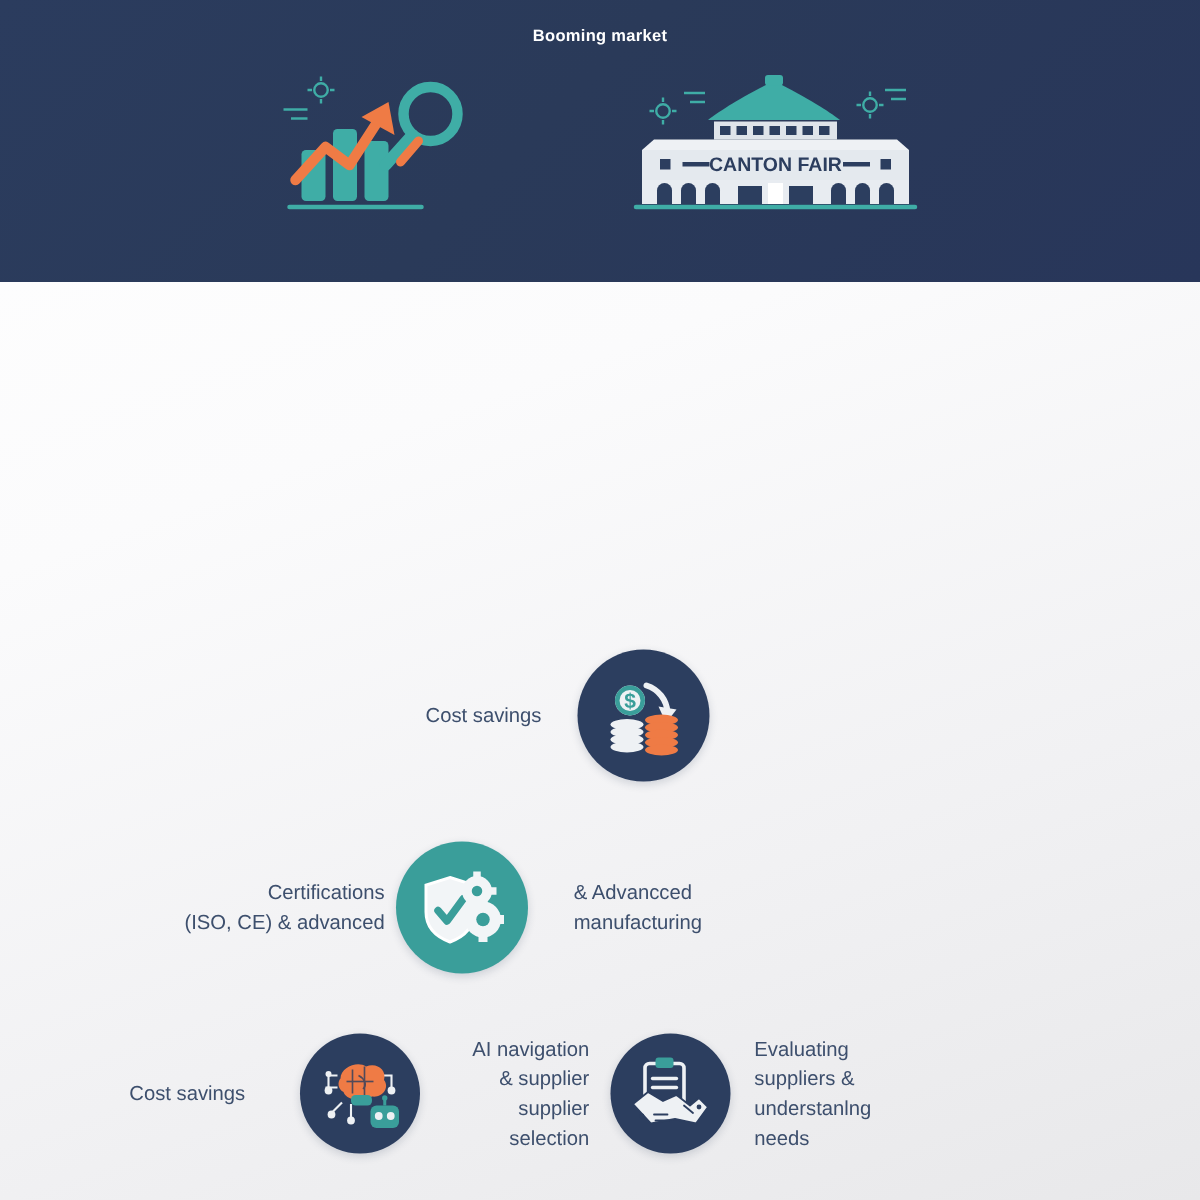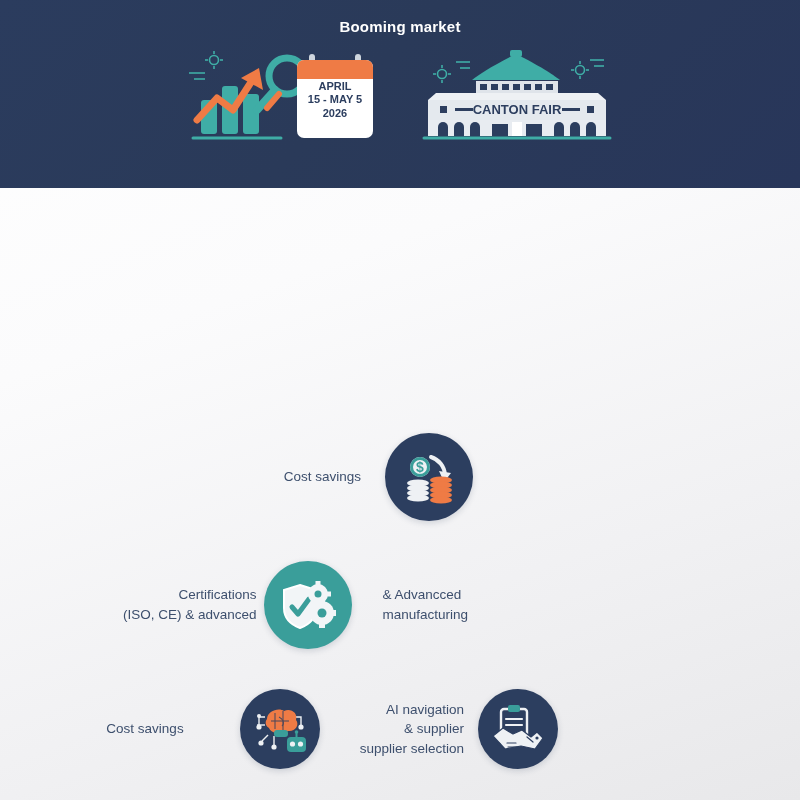--- a/index.html
+++ b/index.html
@@ -15,21 +15,21 @@
   .header {
     position:relative;
     height:188px;
     width:800px;
     background: linear-gradient(135deg, #2b3c5e 0%, #2a3a59 45%, #28365a 100%);
     overflow:hidden;
   }
   .header-title {
     text-align:center;
     color:#ffffff;
-    font-size:15px;
+    font-size:11px;
     font-weight:bold;
     letter-spacing:.2px;
     padding-top:18px;
   }
   .header-art {
     position:absolute;
     top:48px; left:0; right:0;
     display:flex;
     justify-content:center;
     align-items:flex-end;
@@ -120,34 +120,20 @@
         <polyline points="16,72 36,50 52,62 74,28" fill="none" stroke="#ef7b45" stroke-width="7" stroke-linejoin="round" stroke-linecap="round"></polyline>
         <polygon points="78,20 82,42 60,30" fill="#ef7b45"></polygon>
 
         <g>
           <circle cx="106" cy="28" r="18" fill="none" stroke="#3fada6" stroke-width="7"></circle>
           <line x1="94" y1="42" x2="76" y2="62" stroke="#3fada6" stroke-width="8" stroke-linecap="round"></line>
           <line x1="98" y1="46" x2="86" y2="60" stroke="#ef7b45" stroke-width="6" stroke-linecap="round"></line>
         </g>
       </svg>
 
-      <div style="position:absolute; left:112px; top:6px;">
-        <svg width="84" height="88" viewBox="0 0 84 88">
-          <rect x="16" y="0" width="6" height="12" rx="3" fill="#cfd6de"></rect>
-          <rect x="62" y="0" width="6" height="12" rx="3" fill="#cfd6de"></rect>
-          <rect x="4" y="6" width="76" height="78" rx="7" fill="#ffffff"></rect>
-          <path d="M4 13 a7 7 0 0 1 7-7 h62 a7 7 0 0 1 7 7 v12 h-76 z" fill="#ef7b45"></path>
-        </svg>
-        <div style="position:absolute;top:26px;left:4px;width:76px;text-align:center;
-                    color:#2c3e5f;font-size:11px;font-weight:bold;line-height:1.22;">
-          <div>APRIL</div>
-          <div>15 - MAY 5</div>
-          <div>2026</div>
-        </div>
-      </div>
     </div>
 
     <div class="art-block" style="margin-left:18px;">
       <svg width="205" height="100" viewBox="0 0 205 100">
         <g stroke="#3fada6" stroke-width="1.6" fill="none">
           <circle cx="28" cy="26" r="4.5"></circle>
           <line x1="28" y1="17" x2="28" y2="20"></line>
             <line x1="28" y1="32" x2="28" y2="35"></line>
           <line x1="19" y1="26" x2="22" y2="26"></line>
             <line x1="34" y1="26" x2="37" y2="26"></line>
@@ -320,15 +306,18 @@
         <g stroke="#2c3e5f" stroke-width="1.2" stroke-linecap="round">
           <line x1="16" y1="39" x2="25" y2="39"></line>
             <line x1="17" y1="43" x2="26" y2="43"></line>
           <line x1="36" y1="33" x2="42" y2="38"></line>
         </g>
         <circle cx="8" cy="40" r="1.6" fill="#2c3e5f"></circle>
         <circle cx="46" cy="34" r="1.6" fill="#2c3e5f"></circle>
       </svg>
     </div>
 
+    <div class="label r3-c">Evaluating
+suppliers &amp; understanlng
+needs</div>
   </div>
 
 </div>
 
 </body></html>

